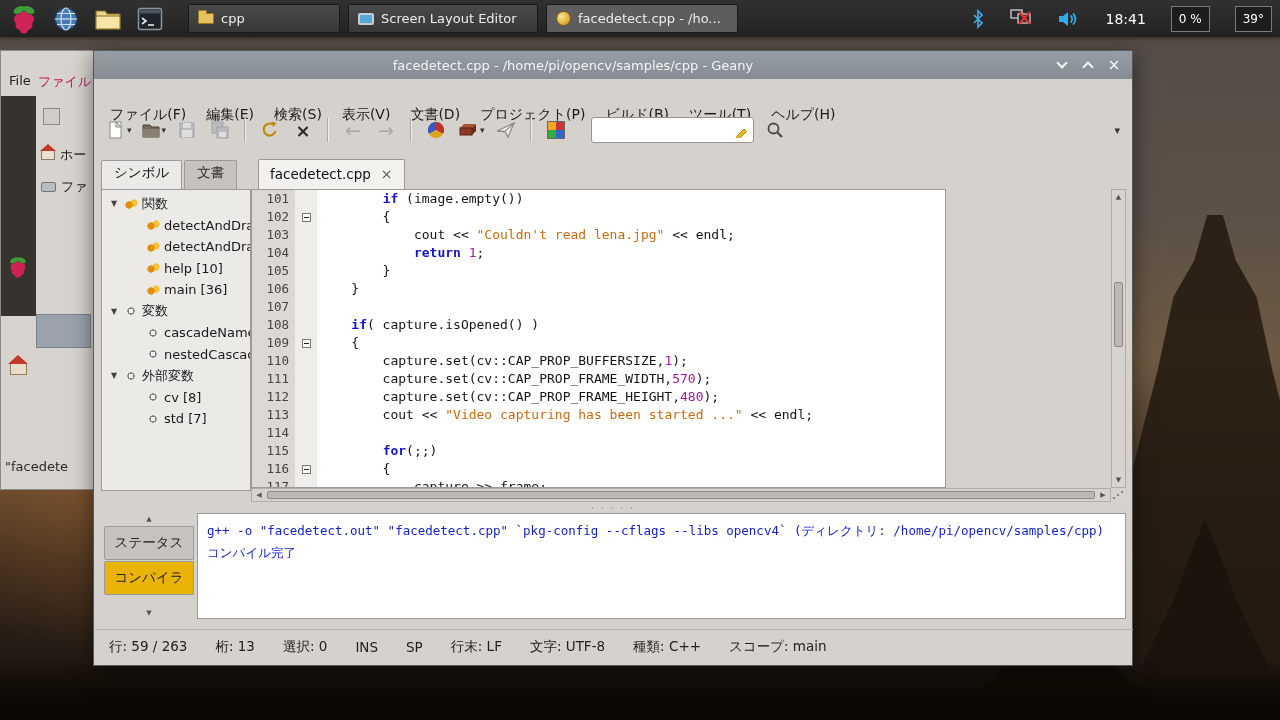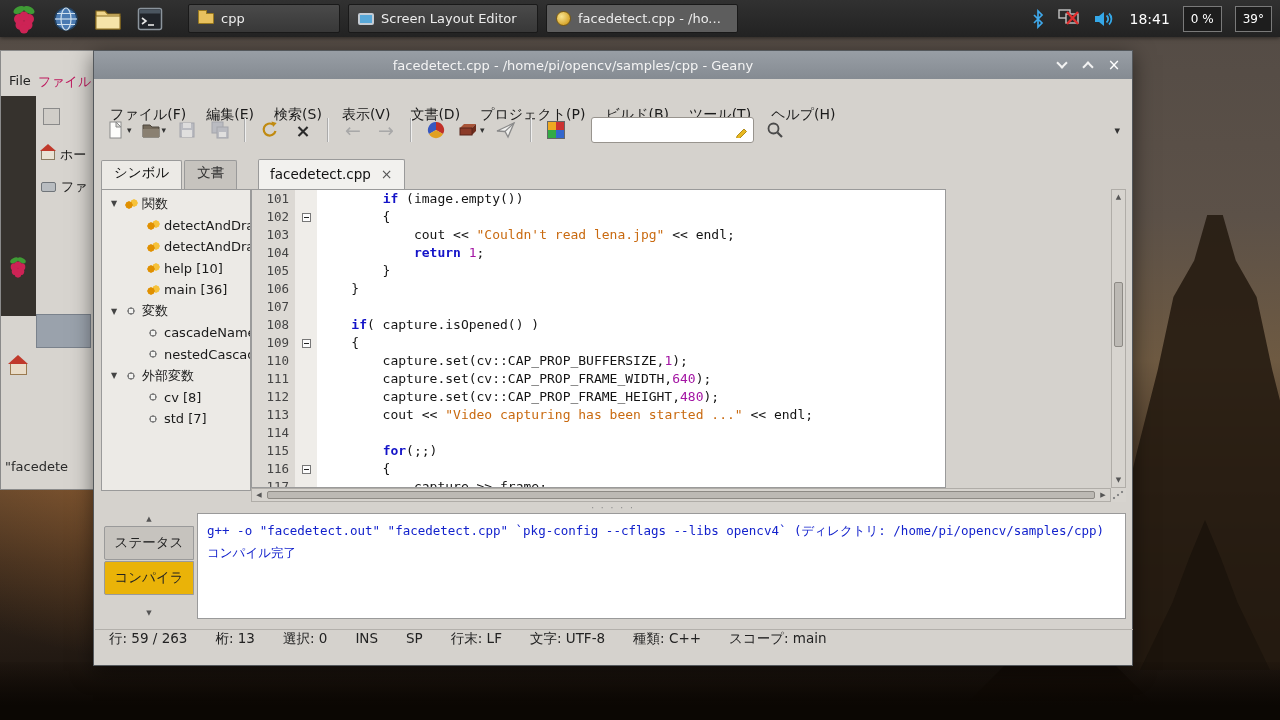--- a/index.html
+++ b/index.html
@@ -58,21 +58,21 @@
   .task-btn.active { background:#5d5d5d; }
   .task-btn:nth-child(1){ width:152px; } .task-btn:nth-child(2){ width:190px; } .task-btn:nth-child(3){ width:192px; }
   .task-label { overflow:hidden; white-space:nowrap; }
   .ticon { display:inline-block; flex:0 0 auto; }
   .ticon-folder { width:16px; height:11px; background:#e8c15e; border:1px solid #9a7a20; border-radius:1px; position:relative; }
   .ticon-folder::before { content:""; position:absolute; top:-4px; left:-1px; width:7px; height:3px;
               background:#e8c15e; border:1px solid #9a7a20; border-bottom:none; }
   .ticon-monitor { width:16px; height:12px; background:#58a8d8; border:2px solid #c4ccd4; border-radius:2px; }
   .ticon-geany { width:15px; height:15px; border-radius:50%; border:1px solid #7a5a10;
               background:radial-gradient(circle at 35% 35%, #f8e490, #d8a830 70%, #a87820); }
-  .tray { margin-left:auto; display:flex; align-items:center; gap:13px; }
+  .tray { margin-left:auto; display:flex; align-items:center; gap:25px; }
   .clock { color:#fff; font-size:14px; }
   .tray-box { border:1px solid #7a7a7a; background:#1d1d1d; color:#fff; font-size:12px; padding:5px 7px; }
 
   
   .geany { position:absolute; left:93px; top:50px; width:1040px; height:616px;
            background:#d5d2cd; border:1px solid #54585c; box-shadow:0 5px 20px rgba(0,0,0,.5); }
   .g-titlebar { position:absolute; left:0; top:0; width:100%; height:28px;
            background:linear-gradient(#989ea5,#858b92); display:flex; align-items:center; }
   .g-title { flex:1; text-align:center; color:#f4f4f4; font-size:13px; white-space:nowrap; overflow:hidden; }
   .g-wbtns { display:flex; gap:6px; margin-right:8px; }
@@ -166,21 +166,21 @@
   .msg-arrow.up { top:2px; } .msg-arrow.dn { bottom:2px; }
   .mtab { height:34px; margin:1px 3px; display:flex; align-items:center; justify-content:center;
            font-size:13.5px; color:#222; background:#c6c3be; border:1px solid #9a9a9a; border-radius:2px 0 0 2px; }
   .mtab.active { background:#eab308; }
   .g-msg-content { position:absolute; left:103px; top:462px; width:929px; height:106px;
            background:#fff; border:1px solid #9a9a9a; padding:6px 9px; overflow:hidden; }
   .comp-line { font-family:"DejaVu Sans Mono","Liberation Mono",monospace; font-size:12.5px;
            color:#1322cc; line-height:22px; white-space:pre; }
 
   .g-statusbar { position:absolute; left:1px; top:578px; width:1038px; height:34px;
-           border-top:1px solid #b3b0ab; display:flex; padding-left:14px;
+           border-top:1px solid #b3b0ab; display:flex; align-items:center; padding-left:14px;
            gap:28px; font-size:13.5px; color:#222; white-space:nowrap; }
 </style>
 </head>
 <body>
 
 <div id="stage">
 
   <div class="wallpaper">
     <div class="temple t1"></div>
     <div class="temple t2"></div>
@@ -437,21 +437,21 @@
             <span class="code"><span class="tk-pl">    {</span></span>
           </div>
           <div class="code-line">
             <span class="ln">110</span>
             <span class="fold"></span>
             <span class="code"><span class="tk-pl">        capture.set(cv::CAP_PROP_BUFFERSIZE,</span><span class="tk-num">1</span><span class="tk-pl">);</span></span>
           </div>
           <div class="code-line">
             <span class="ln">111</span>
             <span class="fold"></span>
-            <span class="code"><span class="tk-pl">        capture.set(cv::CAP_PROP_FRAME_WIDTH,</span><span class="tk-num">640</span><span class="tk-pl">);</span></span>
+            <span class="code"><span class="tk-pl">        capture.set(cv::CAP_PROP_FRAME_WIDTH,</span><span class="tk-num">570</span><span class="tk-pl">);</span></span>
           </div>
           <div class="code-line">
             <span class="ln">112</span>
             <span class="fold"></span>
             <span class="code"><span class="tk-pl">        capture.set(cv::CAP_PROP_FRAME_HEIGHT,</span><span class="tk-num">480</span><span class="tk-pl">);</span></span>
           </div>
           <div class="code-line">
             <span class="ln">113</span>
             <span class="fold"></span>
             <span class="code"><span class="tk-pl">        cout &lt;&lt; </span><span class="tk-str">"Video capturing has been started ..."</span><span class="tk-pl"> &lt;&lt; endl;</span></span>

